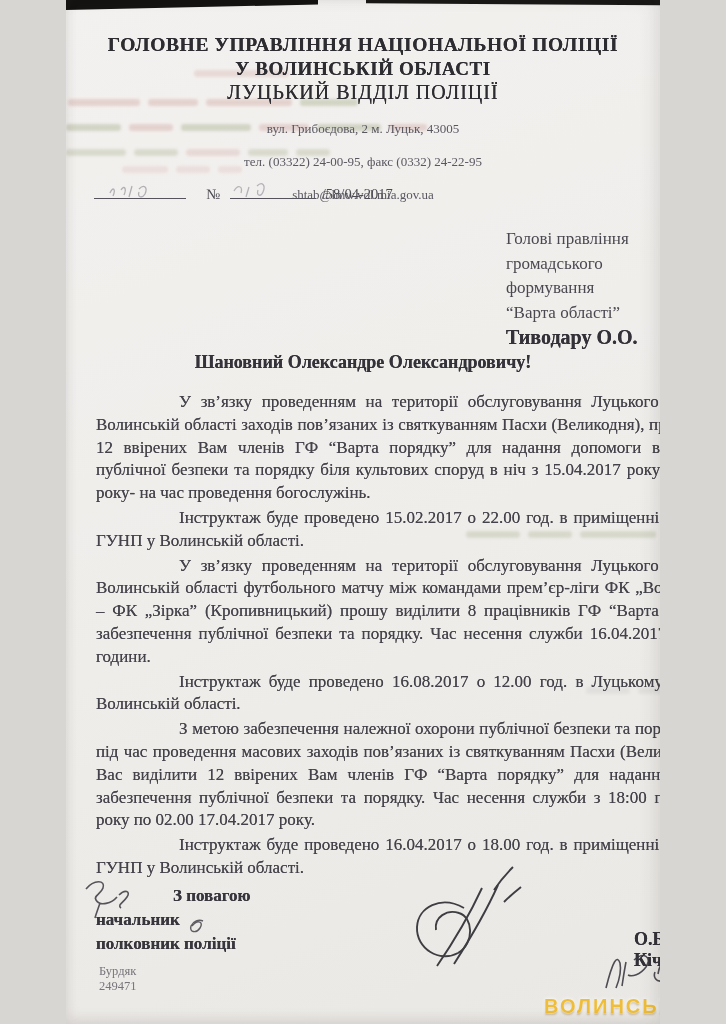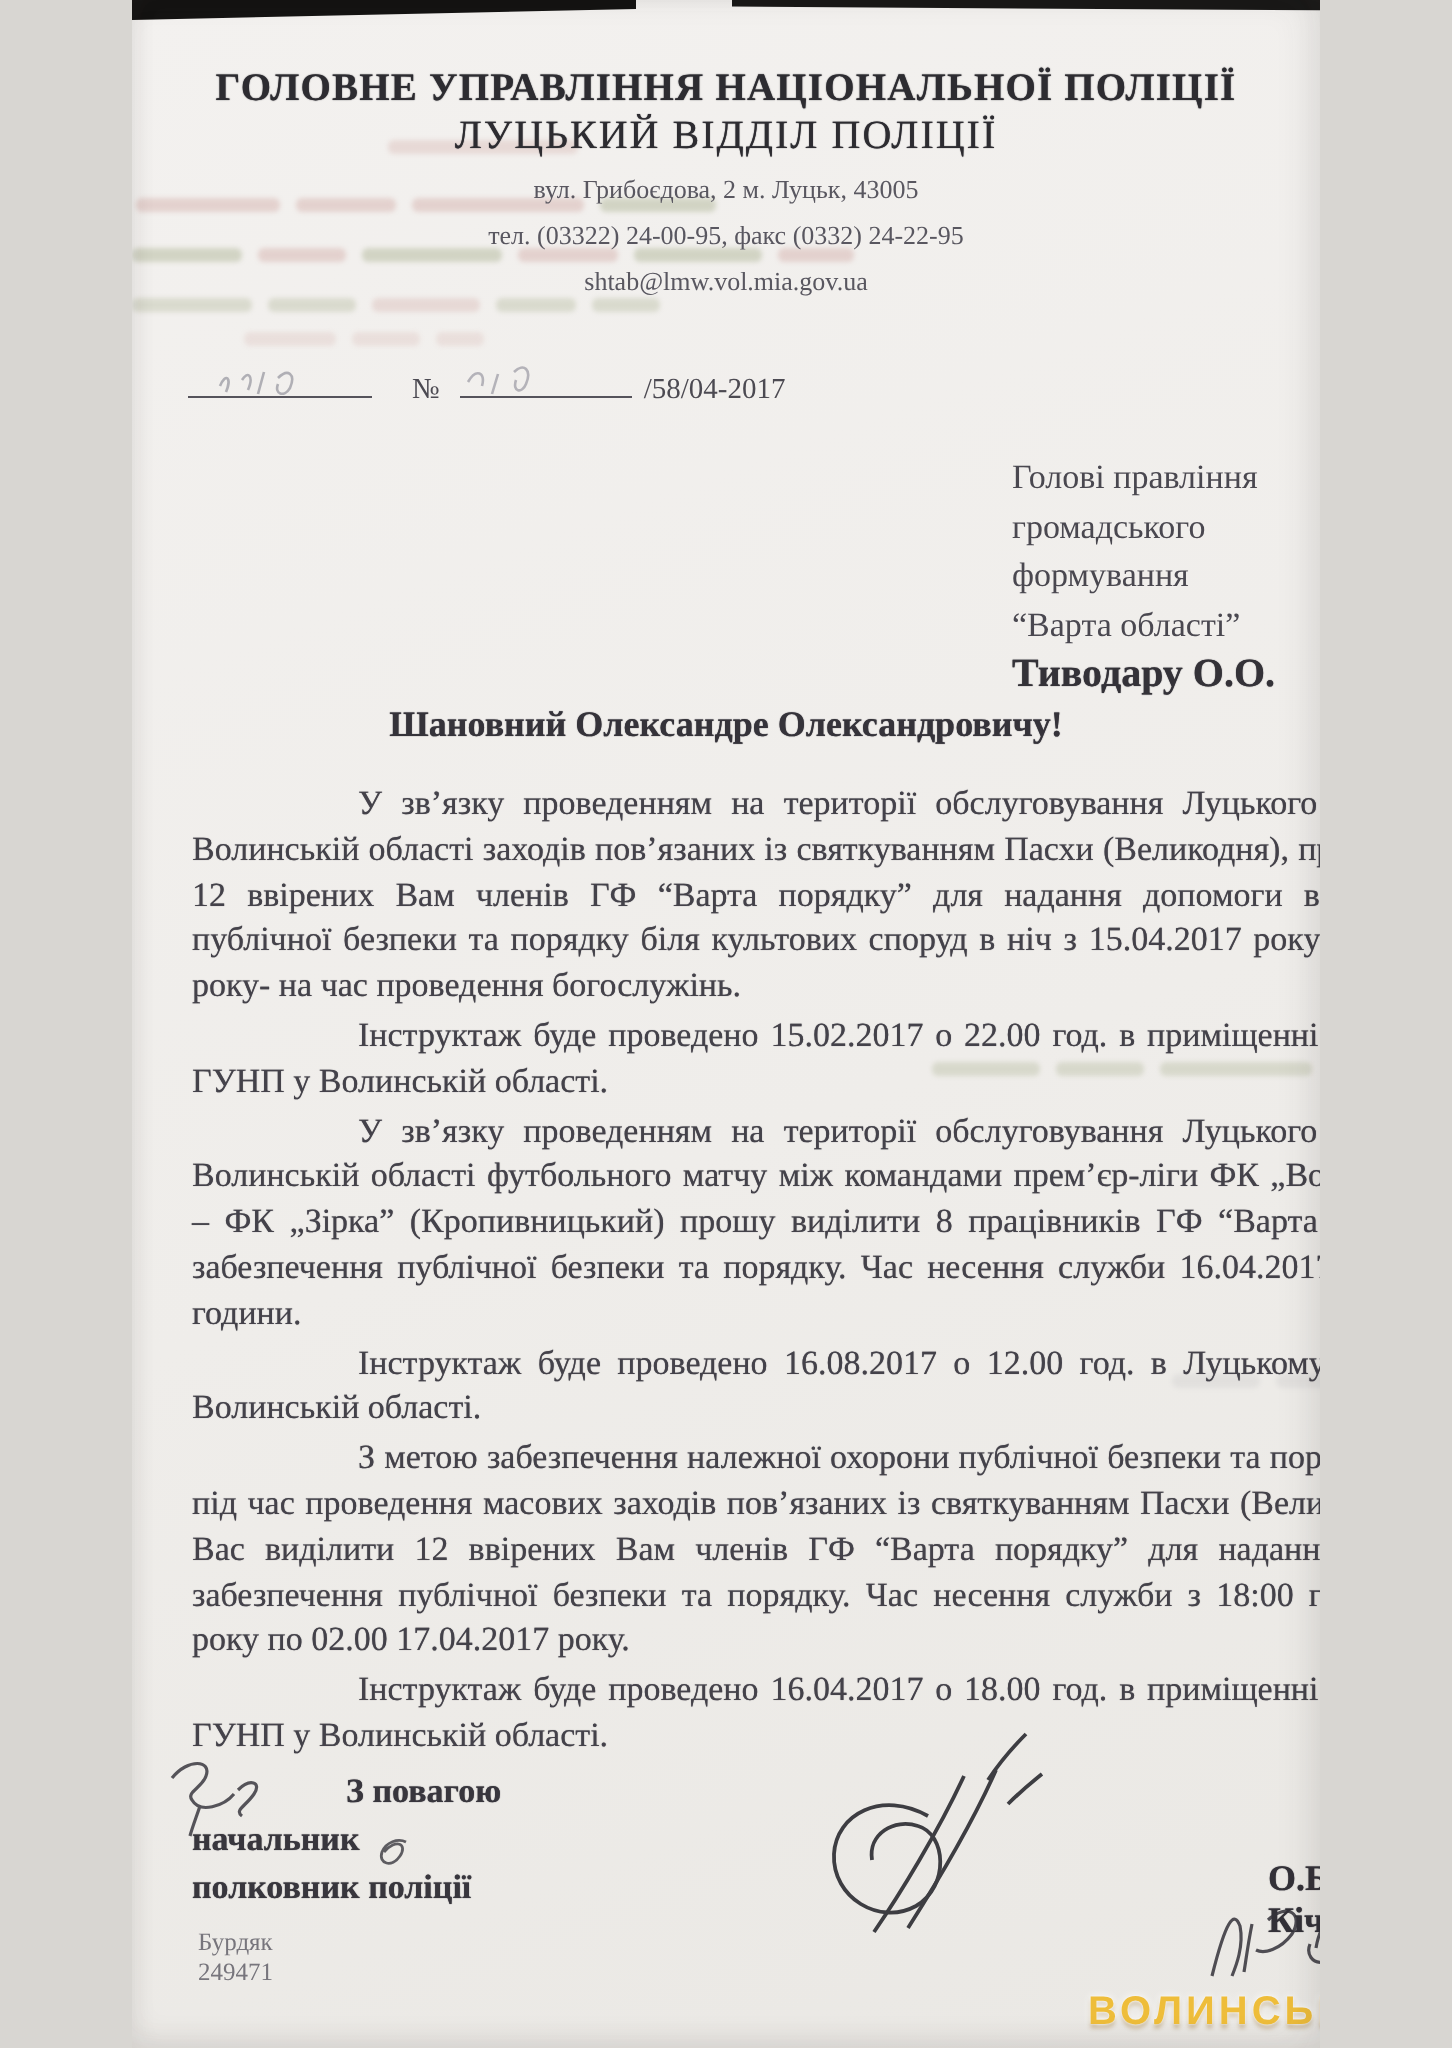--- a/index.html
+++ b/index.html
@@ -17,21 +17,21 @@
   .scan-bar-left{position:absolute;top:0;left:0;width:252px;height:10px;background:#151413;
     clip-path:polygon(0 0,100% 0,100% 45%,0 100%);}
   .scan-bar-right{position:absolute;top:0;left:300px;width:426px;height:6px;background:#1a1918;
     clip-path:polygon(0 0,100% 0,100% 100%,0 55%);}
   
   .letterhead{position:absolute;top:33px;left:0;width:100%;text-align:center;color:#2d2c31;}
   .lh1{font-size:19.5px;font-weight:bold;letter-spacing:.6px;line-height:24px;text-shadow:0 0 .6px #2d2c31;}
   .lh2{font-size:19px;font-weight:bold;letter-spacing:.6px;line-height:24px;text-shadow:0 0 .6px #2d2c31;}
   .lh3{font-size:20px;font-weight:normal;letter-spacing:1px;line-height:23px;text-shadow:0 0 .5px #2d2c31;}
   .lh-small{font-size:13px;line-height:16px;color:#595760;margin-top:4px;}
-  .lh-small div{margin-top:7px;}
+  .lh-small div{margin-top:17px;}
   
   .ref-line{position:absolute;top:184px;left:28px;font-size:14.5px;color:#4c4a52;display:flex;align-items:baseline;}
   .ref-blank{display:inline-block;border-bottom:1.4px solid #55535b;height:14px;}
   .ref-blank.b1{width:92px;margin-right:20px;}
   .ref-blank.b2{width:86px;margin:0 6px 0 10px;}
   
   .recipient{position:absolute;top:227px;left:440px;font-size:17px;line-height:24.5px;color:#4a4850;}
   .recipient .bold-name{font-weight:bold;font-size:20px;color:#343238;text-shadow:0 0 .5px #343238;}
   
   .salutation{position:absolute;top:352px;left:0;width:100%;text-align:center;
@@ -108,20 +108,21 @@
       <span class="bw green" style="width:58px;"></span>
       <span class="bw green" style="width:42px;"></span>
   </div>
   <div class="bleed-row op16" style="top:687px;left:520px;">
     <span class="bw gray" style="width:44px;"></span>
       <span class="bw gray" style="width:62px;"></span>
   </div>
 
   <div class="letterhead">
     <div class="lh1">ГОЛОВНЕ УПРАВЛІННЯ НАЦІОНАЛЬНОЇ ПОЛІЦІЇ</div>
+    <div class="lh2">У ВОЛИНСЬКІЙ ОБЛАСТІ</div>
     <div class="lh3">ЛУЦЬКИЙ ВІДДІЛ ПОЛІЦІЇ</div>
     <div class="lh-small">
       <div>вул. Грибоєдова, 2 м. Луцьк, 43005</div>
       <div>тел. (03322) 24-00-95, факс (0332) 24-22-95</div>
       <div>shtab@lmw.vol.mia.gov.ua</div>
     </div>
   </div>
 
   <div class="ref-line">
     <span class="ref-blank b1"></span>

